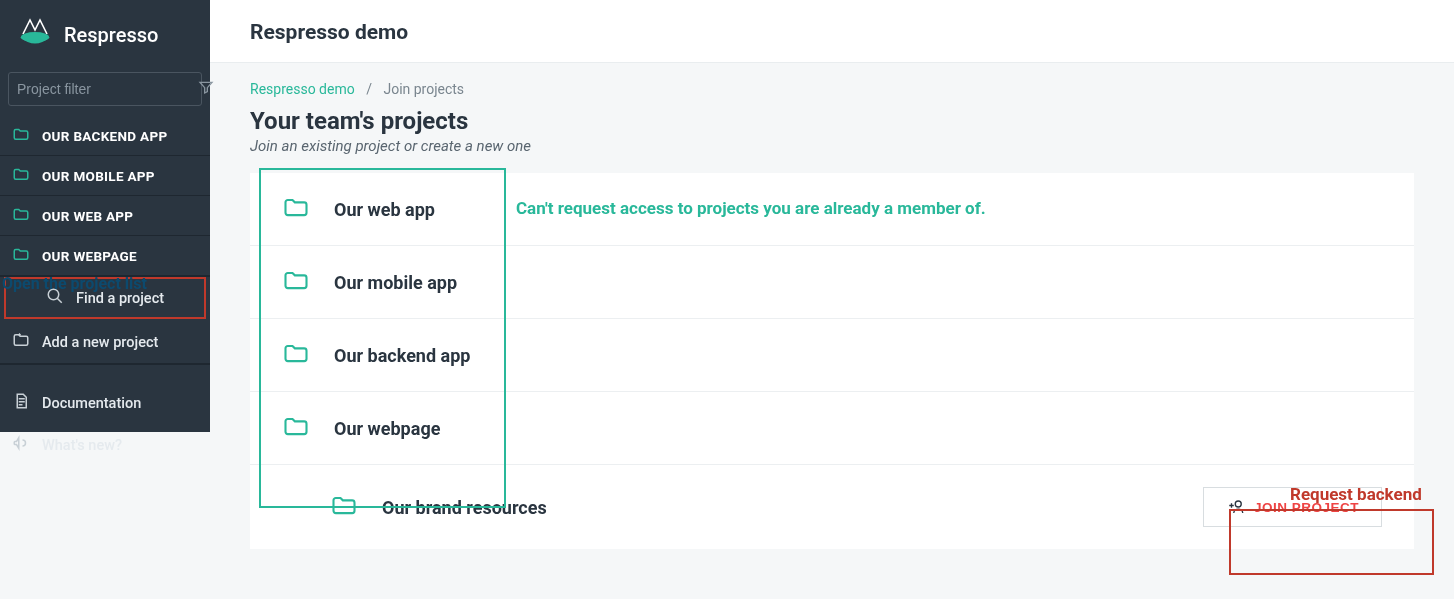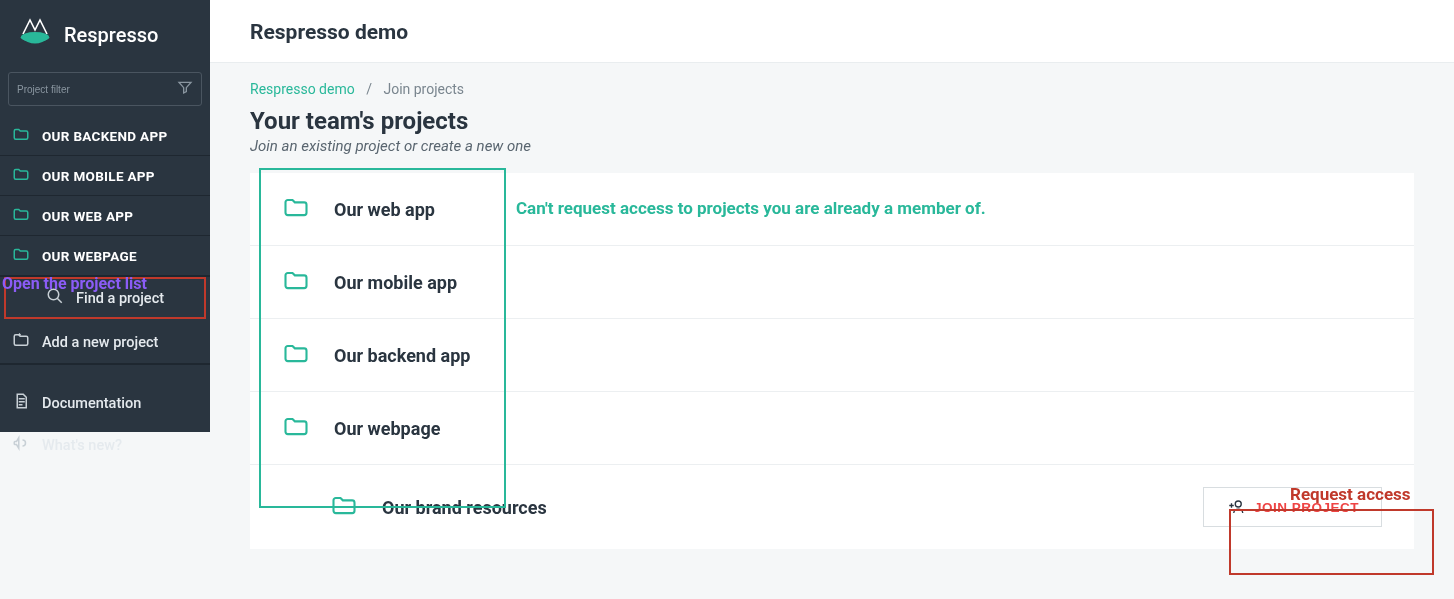--- a/index.html
+++ b/index.html
@@ -2,21 +2,21 @@
 <html><head>
 <meta charset="utf-8">
 <style>
 * { margin:0; padding:0; box-sizing:border-box; }
 body { font-family:-apple-system,BlinkMacSystemFont,"Segoe UI",Roboto,sans-serif; background:#f5f7f8; width:1454px; height:599px; overflow:hidden; position:relative; }
 .sidebar { position:absolute; left:0; top:0; width:210px; height:432px; background:#2a3540; color:#c8d0d6; }
 .logo-row { display:flex; align-items:center; gap:12px; padding:16px 18px 18px; }
 .logo-row svg { flex-shrink:0; }
 .logo-text { font-size:20px; font-weight:500; color:#fff; }
 .filter-row { margin:0 8px 10px; display:flex; align-items:center; border:1px solid #4a5560; border-radius:3px; height:34px; padding:0 8px; }
-.filter-input { flex:1; background:transparent; border:none; outline:none; color:#e5e5e5; font-size:10px; }
+.filter-input { flex:1; background:transparent; border:none; outline:none; color:#e5e5e5; font-size:14px; }
 .filter-input::placeholder { color:#8a96a0; }
 .nav-item { display:flex; align-items:center; gap:12px; padding:10px 12px; font-size:13.5px; font-weight:700; letter-spacing:.3px; cursor:pointer; border-bottom:1px solid #1e2730; }
 .nav-item .fld { color:#29b89a; flex-shrink:0; }
 .nav-item span.lbl { color:#fff; }
 .nav-item.util { font-weight:500; font-size:14.5px; letter-spacing:0; }
 .nav-item.util span.lbl { color:#e5eaee; }
 .nav-item.util .ico { color:#c8d0d6; flex-shrink:0; }
 .section-gap { height:0; border-top:1px solid #1e2730; margin-top:0; }
 .find-box { border:2px solid #c0392b; margin:0 4px 2px; }
 .find-box .nav-item { border-bottom:none; padding:8px 10px;justify-content:center; }
@@ -30,21 +30,21 @@
 .page-sub { font-size:15px; color:#5a6670; margin-bottom:18px;font-style:italic; }
 .project-list { background:#fff; }
 .project-row { display:flex; align-items:center; padding:22px 32px; border-bottom:1px solid #eceff1; gap:24px; }
 .project-row:last-child { border-bottom:none; }
 .proj-ico { color:#29b89a; flex-shrink:0; }
 .proj-name { font-size:18px; font-weight:700; color:#2a3540; flex:1; }
 .join-btn { display:flex; align-items:center; gap:8px; border:1px solid #d8dde0; background:#fff; padding:10px 22px; font-size:13.5px; font-weight:700; letter-spacing:.5px; color:#ef4444; cursor:pointer; }
 .join-btn svg { flex-shrink:0; }
 
 .anno { position:absolute; pointer-events:none; font-weight:700; }
-.anno-open { left:2px; top:274px; color:#8b5cf6; font-size:16px; }
+.anno-open { left:2px; top:274px; color:#0c4a6e; font-size:16px; }
 .green-box { position:absolute; border:2px solid #29b89a; left:259px; top:168px; width:247px; height:340px; pointer-events:none; }
 .anno-member { left:516px; top:198px; color:#29b89a; font-size:17px; }
 .red-box { position:absolute; border:2px solid #c0392b; left:1229px; top:509px; width:205px; height:66px; pointer-events:none; }
 .anno-req { left:1290px; top:484px; color:#c0392b; font-size:17px; }
 </style>
 </head>
 <body>
 
 <aside class="sidebar">
   <div class="logo-row">
@@ -197,13 +197,13 @@
           </button>
         </div>
       </div>
   </div>
 </main>
 
 <div class="anno anno-open">Open the project list</div>
 <div class="green-box"></div>
 <div class="anno anno-member">Can't request access to projects you are already a member of.</div>
 <div class="red-box"></div>
-<div class="anno anno-req">Request access</div>
+<div class="anno anno-req">Request backend</div>
 
 </body></html>

